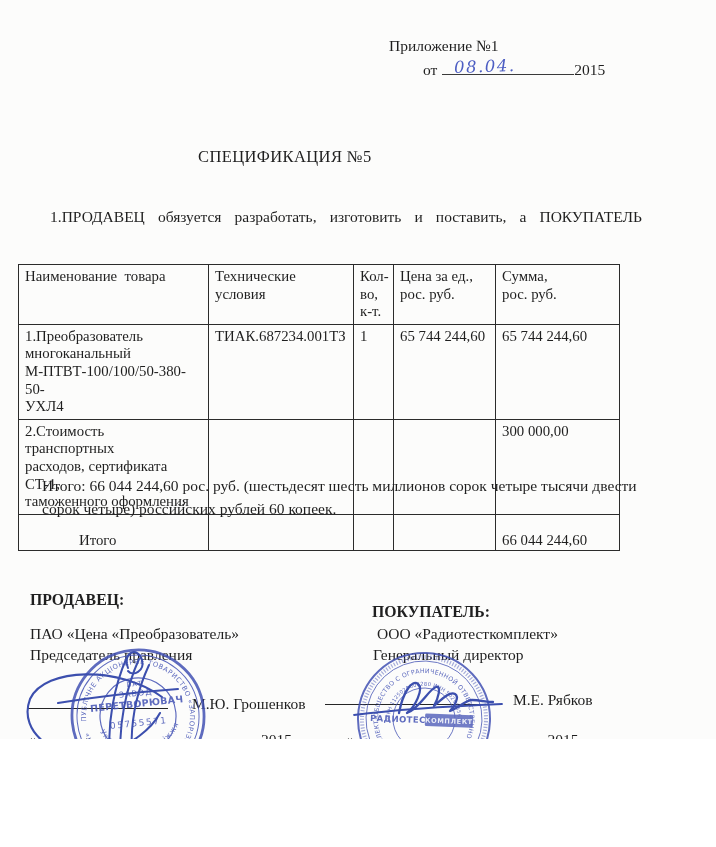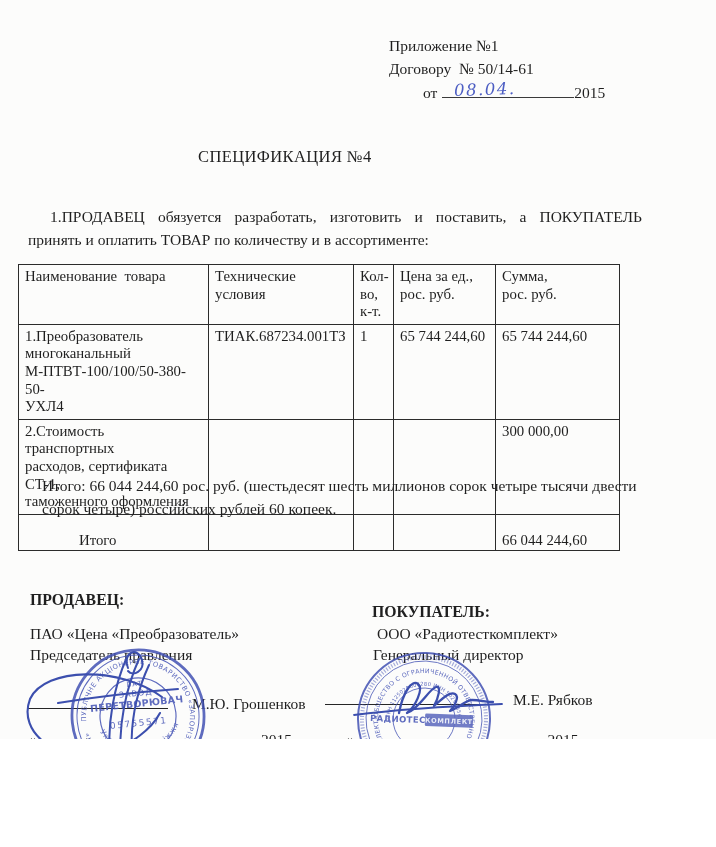--- a/index.html
+++ b/index.html
@@ -83,35 +83,33 @@
   .ink-overlay{position:absolute; left:0; top:0; z-index:4; pointer-events:none;}
   .ink{fill:none; stroke:var(--ink_blue); stroke-linecap:round; stroke-linejoin:round;}
 </style>
 </head>
 <body>
 
 <div class="page">
 
   <div class="doc-header">
     <div class="hline">Приложение №1</div>
-    <div class="hline">Договору  № 50/14-61</div>
     <div class="date-line">
       <span class="date-prefix">от</span>
       <span class="date-underline">
         <span class="handwritten">08.04.</span>
       </span>
       <span class="year">2015</span>
     </div>
   </div>
 
-  <div class="doc-title">СПЕЦИФИКАЦИЯ №4</div>
+  <div class="doc-title">СПЕЦИФИКАЦИЯ №5</div>
 
   <div class="intro">
     <div class="l1">1.ПРОДАВЕЦ  обязуется разработать, изготовить и поставить, а ПОКУПАТЕЛЬ</div>
-    <div class="l2">принять и оплатить ТОВАР по количеству и в ассортименте:</div>
   </div>
 
   <table class="spec-table">
     <colgroup>
       <col style="width:190px">
         <col style="width:145px">
         <col style="width:40px">
       <col style="width:102px">
         <col style="width:124px">
     </colgroup>

